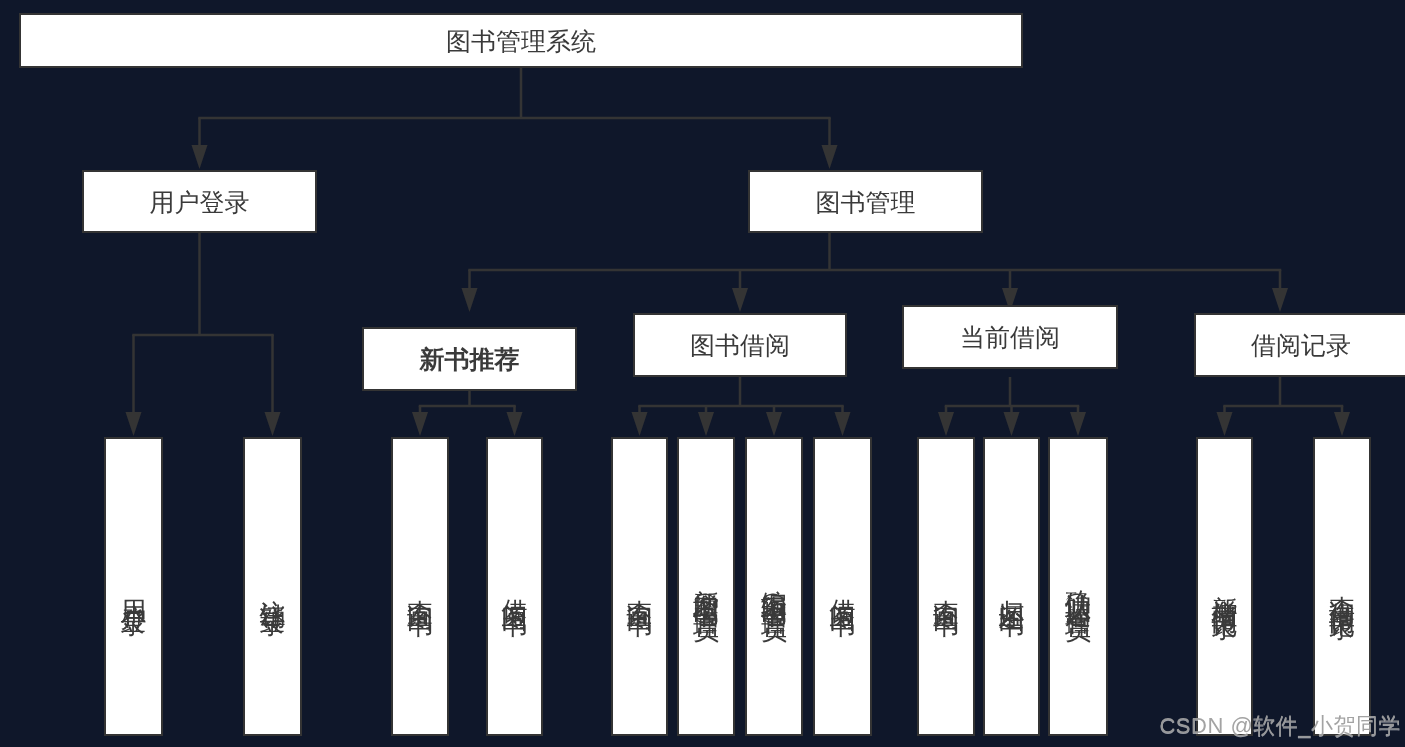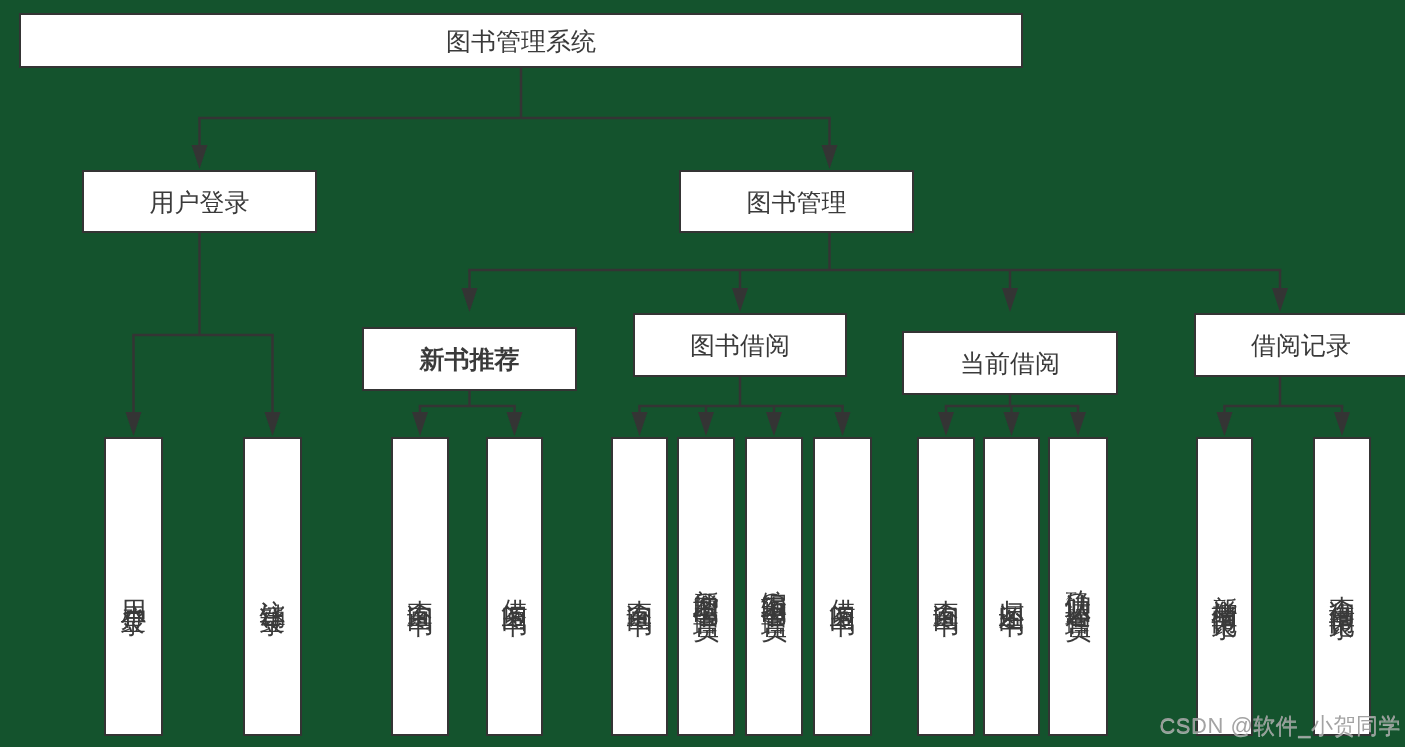--- a/index.html
+++ b/index.html
@@ -1,20 +1,20 @@
 <!DOCTYPE html>
 <html><head>
 <meta charset="utf-8">
 <style>
   html, body { margin: 0; padding: 0; background: #ffffff; }
   #canvas {
     position: relative;
     width: 1405px;
     height: 747px;
-    background: #14532d;
+    background: #0f172a;
     overflow: hidden;
     font-family: "Liberation Sans", "DejaVu Sans", sans-serif;
   }
   #connector-layer {
     position: absolute;
     left: 0; top: 0;
     width: 1405px;
     height: 747px;
     z-index: 1;
   }
@@ -158,24 +158,24 @@
         </g>
         <g>
           <path d="M1342,406 V418" stroke="#343434" stroke-width="2.5" fill="none"></path>
           <polygon points="1334,412 1350,412 1342,436" fill="#343434"></polygon>
         </g>
       </g>
     </svg>
 
   <div class="node" style="left: 19px; top: 13px; width: 1004px; height: 55px;">图书管理系统</div>
     <div class="node" style="left: 82px; top: 170px; width: 235px; height: 63px;">用户登录</div>
-    <div class="node" style="left: 679px; top: 170px; width: 235px; height: 63px;">图书管理</div>
+    <div class="node" style="left: 748px; top: 170px; width: 235px; height: 63px;">图书管理</div>
     <div class="node" style="left: 362px; top: 327px; width: 215px; height: 64px; font-weight: bold;">新书推荐</div>
     <div class="node" style="left: 633px; top: 313px; width: 214px; height: 64px; text-align: center;">图书借阅</div>
-    <div class="node" style="left: 902px; top: 331px; width: 216px; height: 64px;">当前借阅</div>
+    <div class="node" style="left: 902px; top: 305px; width: 216px; height: 64px;">当前借阅</div>
     <div class="node" style="left: 1173px; top: 313px; width: 214px; height: 64px; margin-left: 21px;">借阅记录</div>
     <div class="node v" style="left: 104px; top: 437px; width: 59px; height: 299px;">用户登录</div>
     <div class="node v" style="left: 243px; top: 437px; width: 59px; height: 299px;">注销登录</div>
     <div class="node v" style="left: 391px; top: 437px; width: 58px; height: 299px;">查询图书</div>
     <div class="node v" style="left: 486px; top: 437px; width: 57px; height: 299px;">借阅图书</div>
     <div class="node v" style="left: 611px; top: 437px; width: 57px; height: 299px;">查询图书</div>
     <div class="node v" style="left: 677px; top: 437px; width: 58px; height: 299px;">新增图书（管理员）</div>
     <div class="node v" style="left: 745px; top: 437px; width: 58px; height: 299px;">编辑图书（管理员）</div>
     <div class="node v" style="left: 813px; top: 437px; width: 59px; height: 299px;">借阅图书</div>
     <div class="node v" style="left: 917px; top: 437px; width: 58px; height: 299px;">查询图书</div>

